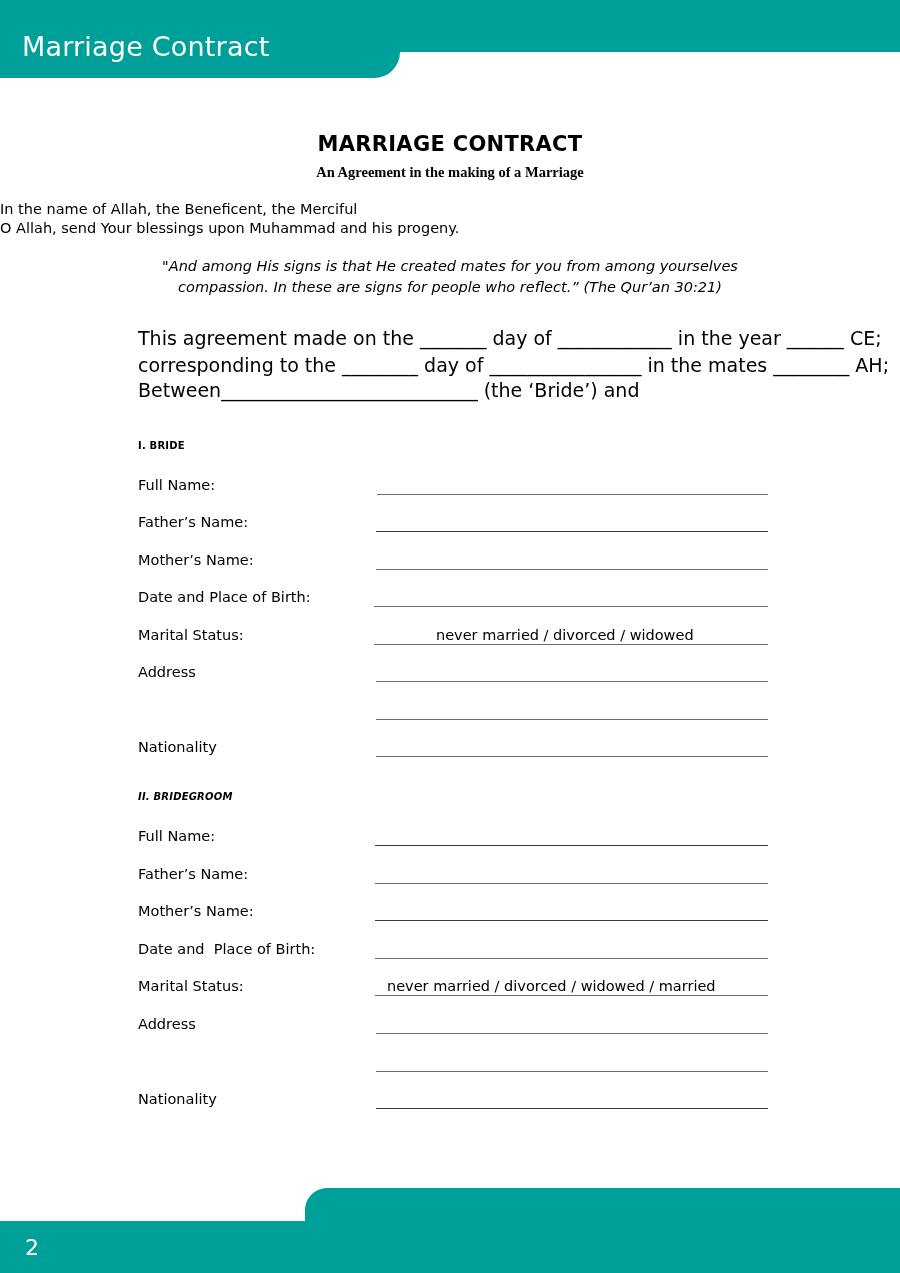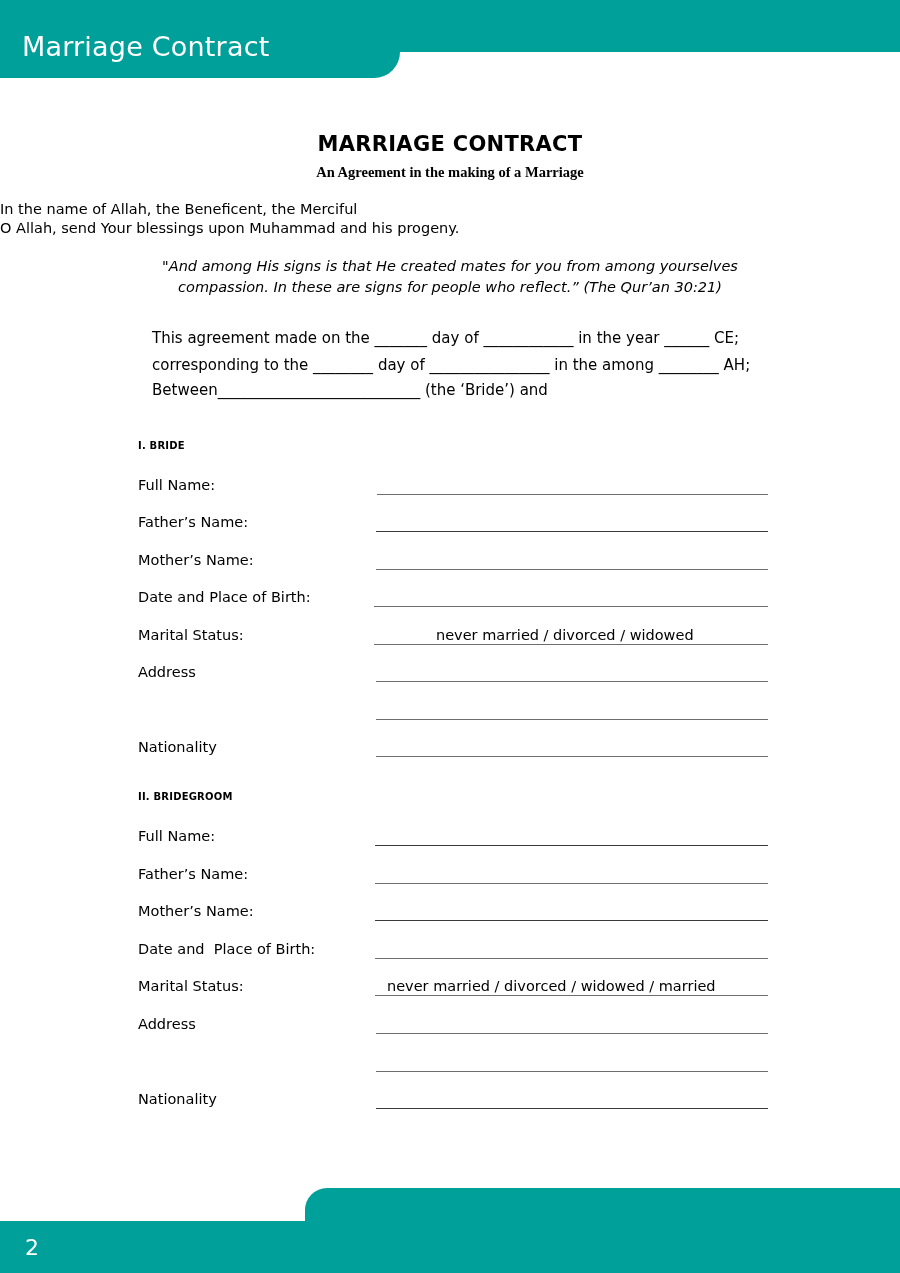--- a/index.html
+++ b/index.html
@@ -116,39 +116,39 @@
     top: 256px;
     width: 620px;
     text-align: center;
     font-size: 14.5px;
     line-height: 21px;
     font-style: italic;
   }
 
   .agreement {
     position: absolute;
-    left: 152px;
+    left: 138px;
     top: 325px;
     width: 630px;
-    font-size: 15px;
+    font-size: 19px;
   }
   .agreement .ag-line {
     line-height: 27px;
     white-space: nowrap;
   }
 
   .section-heading {
     position: absolute;
     left: 138px;
     font-size: 10px;
     font-weight: bold;
     letter-spacing: 0.2px;
   }
   #bride-heading { top: 440px; }
-  #groom-heading { top: 791px; }
+  #groom-heading { top: 791px; font-style: italic; }
 
   .field-row {
     position: absolute;
     height: 28px;
   }
   .field-label {
     position: absolute;
     left: 138px;
     top: 0;
     font-size: 14.5px;
@@ -189,21 +189,21 @@
     <div>O Allah, send Your blessings upon Muhammad and his progeny.</div>
   </div>
 
   <div class="quote">
     <div>"And among His signs is that He created mates for you from among yourselves</div>
     <div>compassion. In these are signs for people who reflect.” (The Qur’an 30:21)</div>
   </div>
 
   <div class="agreement">
     <div class="ag-line">This agreement made on the _______ day of ____________ in the year ______ CE;</div>
-    <div class="ag-line">corresponding to the ________ day of ________________ in the among ________ AH;</div>
+    <div class="ag-line">corresponding to the ________ day of ________________ in the mates ________ AH;</div>
     <div class="ag-line" style="line-height:22px">Between___________________________ (the ‘Bride’) and</div>
   </div>
 
   <div class="section-heading" id="bride-heading">I. BRIDE</div>
 
   <div class="field-row" style="top:475px">
     <div class="field-label">Full Name:</div>
     <div class="field-line thin" style="left:377px; width:391px;"></div>
   </div>
 

